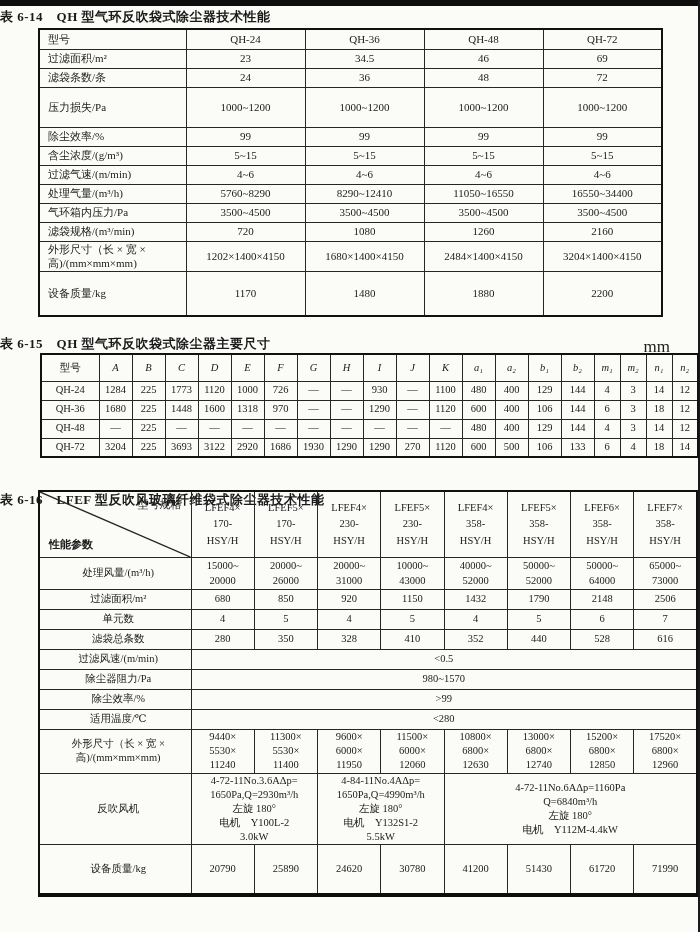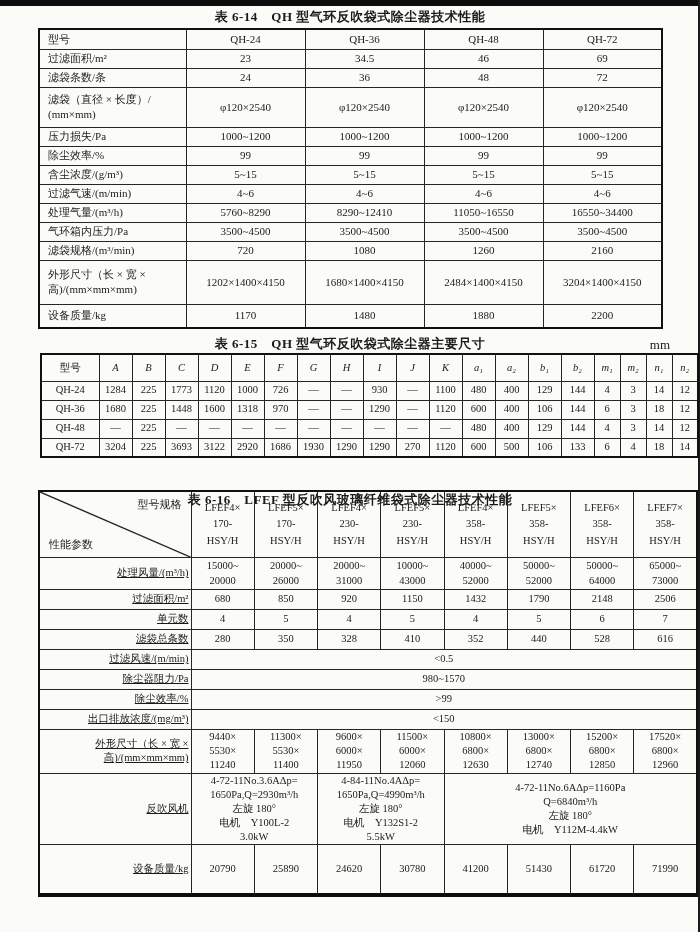--- a/index.html
+++ b/index.html
@@ -10,27 +10,27 @@
     color: #1a1a1a;
     font-family: "Liberation Serif", "DejaVu Serif", serif;
     position: relative;
     overflow: hidden;
   }
   .topbar { position: absolute; left: 0; top: 0; width: 100%; height: 6px; background: #0d0d0d; }
   .rightedge { position: absolute; right: 0; top: 0; width: 2px; height: 100%; background: #1a1a1a; }
 
   .title {
     position: absolute; left: 0; width: 100%;
-    text-align: center; font-weight: bold; font-size: 13px;
+    font-weight: bold; font-size: 13px;
     letter-spacing: 0.5px; line-height: 1.2;
   }
   .t14-title { top: 9px; }
   .t15-title { top: 336px; }
   .t16-title { top: 492px; }
-  .unit { position: absolute; right: 30px; top: 1px; font-weight: normal; font-size: 13px; letter-spacing: 0; }
+  .unit { position: absolute; right: 30px; top: 1px; font-weight: normal; font-size: 17px; letter-spacing: 0; }
 
   table {
     position: absolute;
     border-collapse: collapse;
     table-layout: fixed;
   }
   th, td {
     border: 1px solid #262626;
     font-weight: normal;
     text-align: center;
@@ -60,27 +60,27 @@
   
   .t16 { left: 38px; top: 490px; width: 660px; border: 2px solid #111; border-bottom: 4px solid #0d0d0d; font-size: 10.5px; }
   .t16 thead tr { height: 54px; }
   .t16 thead th { line-height: 1.55; }
   .t16 tbody tr { height: 20px; }
   .t16 tbody tr:nth-child(1)  { height: 32px; }
   .t16 tbody tr:nth-child(10) { height: 36px; }
   .t16 tbody tr:nth-child(11) { height: 50px; }
   .t16 tbody tr:nth-child(12) { height: 78px; }
   .t16 tbody tr:nth-child(13) { height: 26px; }
-  .t16 tbody th { text-align: right; padding-left: 8px; text-decoration: underline; }
+  .t16 tbody th { text-align: center; padding-left: 8px; }
 
   
   .corner { position: relative; padding: 0; }
   .corner svg { position: absolute; left: 0; top: 0; width: 100%; height: 100%; display: block; }
   .corner .ctop { position: absolute; top: 4px; right: 9px; font-size: 11px; font-weight: normal; }
-  .corner .cbot { position: absolute; bottom: 4px; left: 9px; font-size: 11px; font-weight: normal; }
+  .corner .cbot { position: absolute; bottom: 4px; left: 9px; font-size: 11px; font-weight: bold; }
 </style>
 </head>
 <body>
 
 <div class="topbar"></div>
 <div class="rightedge"></div>
 
 <div class="title t14-title">
   <span>表 6-14　QH 型气环反吹袋式除尘器技术性能</span>
 </div>
@@ -108,28 +108,20 @@
         <td>34.5</td>
         <td>46</td>
         <td>69</td>
       </tr>
       <tr>
         <th>滤袋条数/条</th>
         <td>24</td>
         <td>36</td>
         <td>48</td>
         <td>72</td>
-      </tr>
-      <tr>
-        <th>滤袋（直径 × 长度）/
-(mm×mm)</th>
-        <td>φ120×2540</td>
-        <td>φ120×2540</td>
-        <td>φ120×2540</td>
-        <td>φ120×2540</td>
       </tr>
       <tr>
         <th>压力损失/Pa</th>
         <td>1000~1200</td>
         <td>1000~1200</td>
         <td>1000~1200</td>
         <td>1000~1200</td>
       </tr>
       <tr>
         <th>除尘效率/%</th>
@@ -426,22 +418,22 @@
       </tr>
       <tr>
         <th>除尘器阻力/Pa</th>
         <td colspan="8">980~1570</td>
       </tr>
       <tr>
         <th>除尘效率/%</th>
         <td colspan="8">&gt;99</td>
       </tr>
       <tr>
-        <th>出口排放浓度/(mg/m³)</th>
-        <td colspan="8">&lt;150</td>
+        <th>适用温度/℃</th>
+        <td colspan="8">&lt;280</td>
       </tr>
       <tr>
         <th>外形尺寸（长 × 宽 ×
 高)/(mm×mm×mm)</th>
         <td>9440×
 5530×
 11240</td>
         <td>11300×
 5530×
 11400</td>

